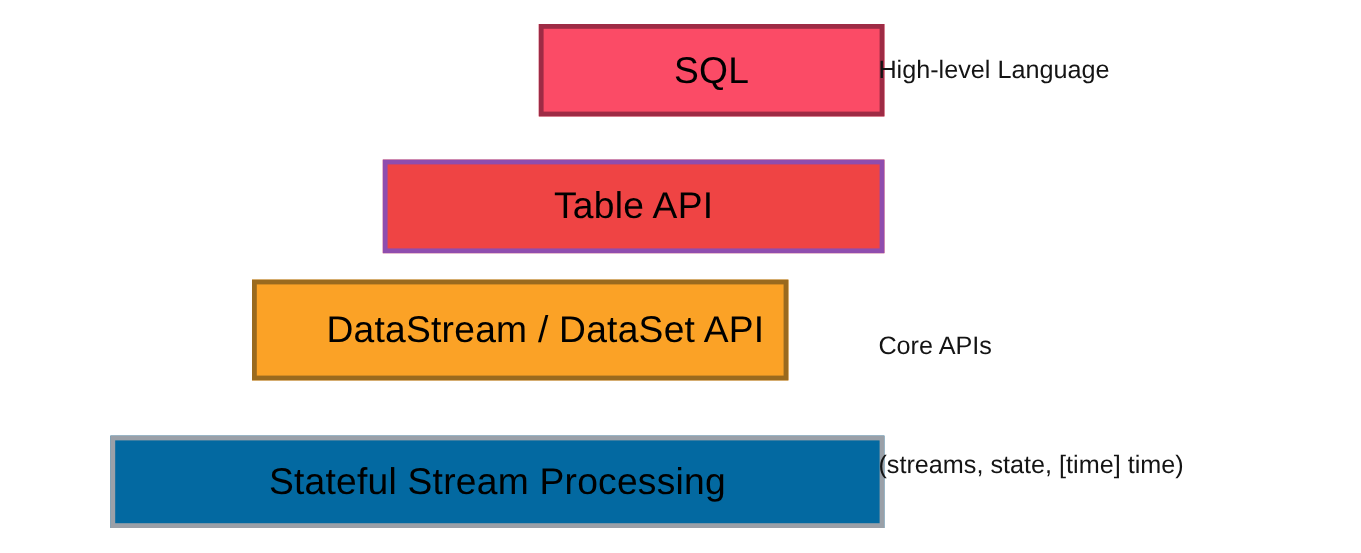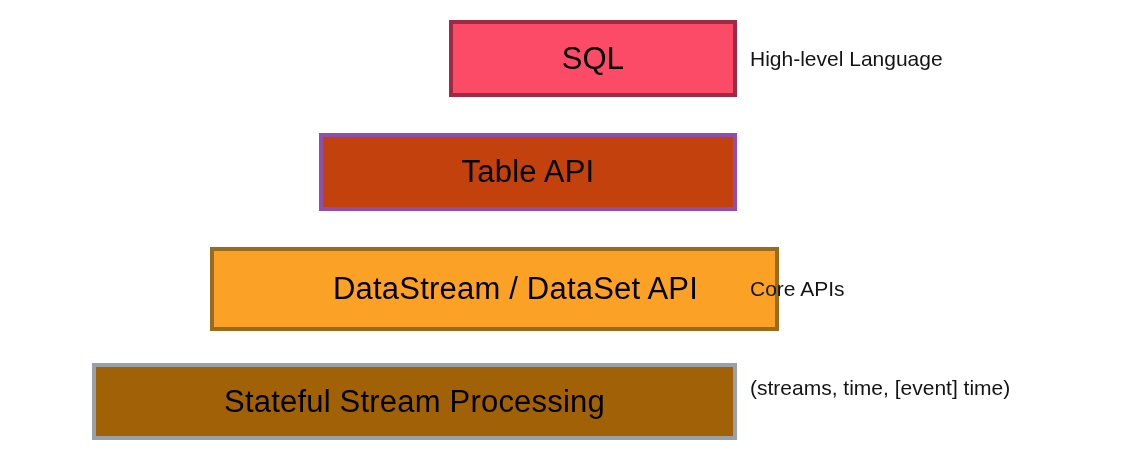--- a/index.html
+++ b/index.html
@@ -24,25 +24,25 @@
     display: flex;
     align-items: center;
     justify-content: center;
     color: #000000;
     font-size: 31px;
     letter-spacing: 0.2px;
     white-space: nowrap;
   }
   .layer-0 { left: 449px; top: 20px;  width: 288px; height: 77px; }
   .layer-1 { left: 319px; top: 133px; width: 418px; height: 78px; }
-  .layer-2 { left: 210px; top: 247px; width: 569px; height: 84px; padding-left: 42px; }
+  .layer-2 { left: 210px; top: 233px; width: 447px; height: 84px; padding-left: 42px; }
   .layer-3 { left: 92px;  top: 363px; width: 645px; height: 77px; }
   .note {
     position: absolute;
-    left: 750px;
+    left: 732px;
     color: #141414;
     font-size: 21px;
     line-height: 27px;
     white-space: nowrap;
   }
   .note-0 { top: 45px;  }
   .note-1 { top: 159px; }
   .note-2 { top: 275px; }
   .note-3 { top: 374px; }
   .watermark {
@@ -58,32 +58,32 @@
 
 <div class="canvas">
 
   <div class="layer layer-0" style="background: rgb(251, 75, 102); border-color: rgb(158, 43, 69);">
     <span>SQL</span>
   </div>
   <div class="note note-0">
     <div>High-level Language</div>
   </div>
 
-  <div class="layer layer-1" style="background: #c2410c; border-color: rgb(143, 77, 174);">
+  <div class="layer layer-1" style="background: #ef4444; border-color: rgb(143, 77, 174);">
     <span>Table API</span>
   </div>
 
   <div class="layer layer-2" style="background: rgb(251, 162, 38); border-color: rgb(154, 106, 30);">
     <span>DataStream / DataSet API</span>
   </div>
   <div class="note note-2">
     <div>Core APIs</div>
   </div>
 
-  <div class="layer layer-3" style="background: #a16207; border-color: rgb(154, 160, 168);">
+  <div class="layer layer-3" style="background: #0369a1; border-color: rgb(154, 160, 168);">
     <span>Stateful Stream Processing</span>
   </div>
   <div class="note note-3">
-    <div>(streams, time, [event] time)</div>
+    <div>(streams, state, [time] time)</div>
   </div>
 
 
 </div>
 
 </body></html>

